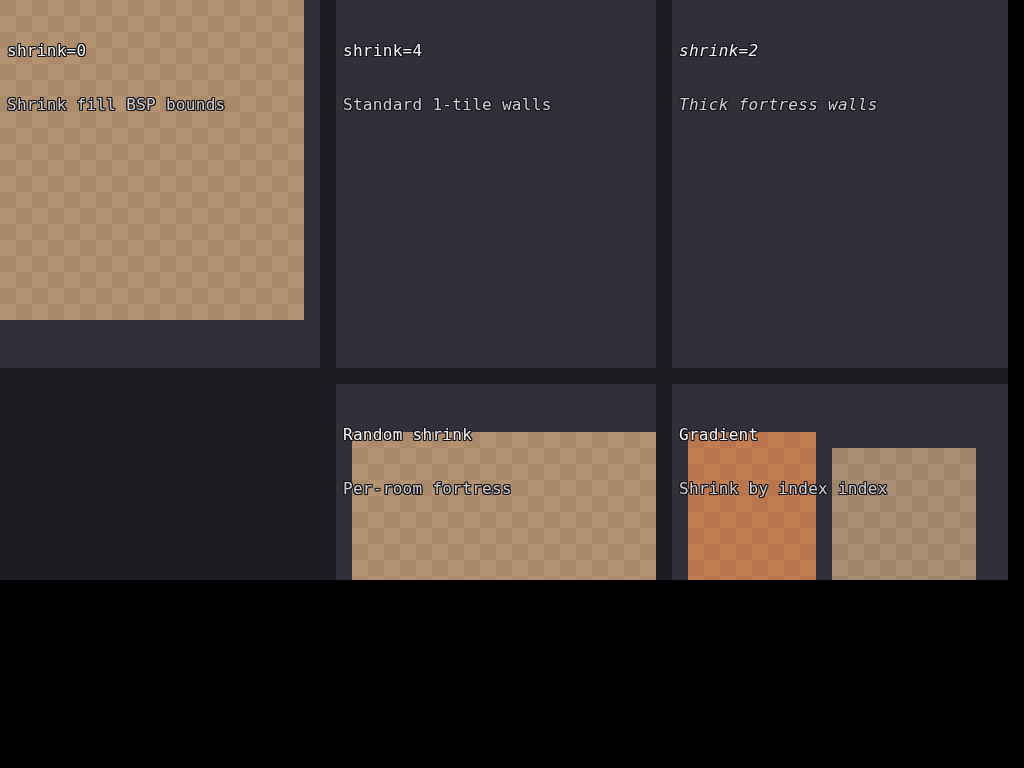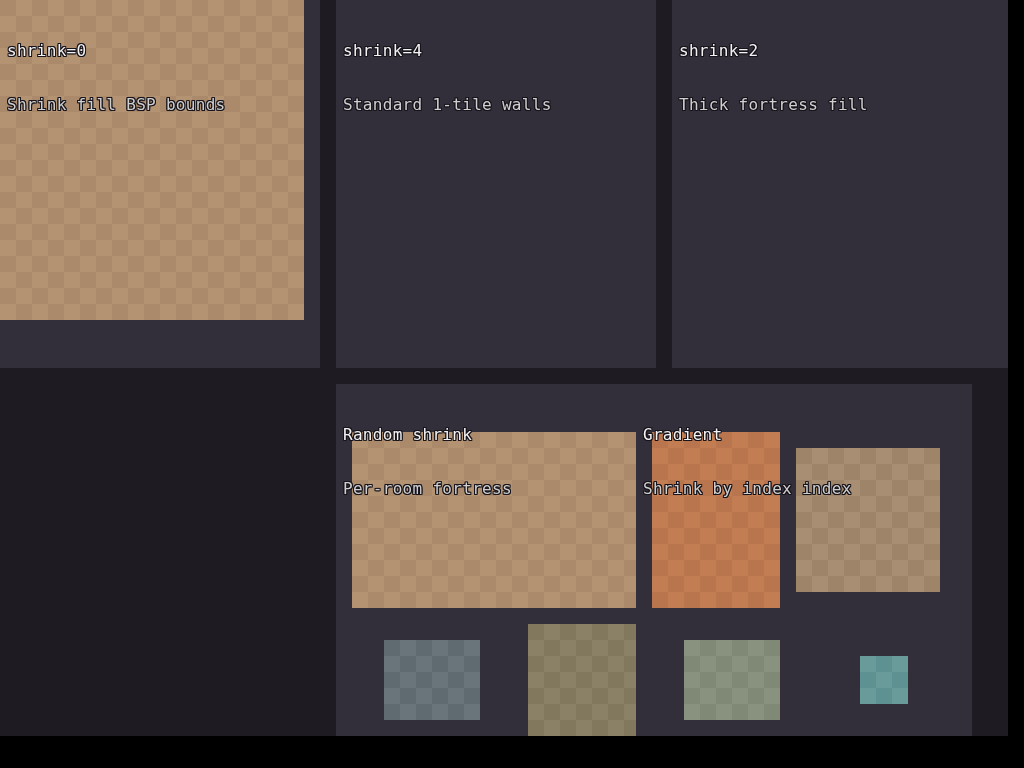--- a/index.html
+++ b/index.html
@@ -1,29 +1,29 @@
 <!DOCTYPE html>
 <html><head>
 <meta charset="utf-8">
 <style>
   html,body{margin:0;padding:0;background:#000;}
   #screen{
-    position:relative;width:1024px;height:736px;overflow:hidden;
+    position:relative;width:1024px;height:580px;overflow:hidden;
     background:#000;
     font-family:"DejaVu Sans Mono","Liberation Mono",monospace;
   }
   .grid-bg{position:absolute;left:0;top:0;width:1008px;height:768px;background:var(--gap,#1E1B22);}
   .row-gap-band{position:absolute;left:0;top:368px;width:1024px;height:16px;background:var(--gap,#1E1B22);}
   .panel{position:absolute;background:var(--panel,#322E3A);}
   #p0{left:0;top:0;width:320px;height:368px;}
   #p1{left:336px;top:0;width:320px;height:368px;}
-  #p2{left:672px;top:0;width:336px;height:368px;}
+  #p2{left:672px;top:0;width:336px;height:368px;font-style:italic;}
   #p3{left:0;top:384px;width:320px;height:384px;}
   #p4{left:336px;top:384px;width:320px;height:384px;}
-  #p5{left:636px;top:384px;width:336px;height:384px;}
+  #p5{left:672px;top:384px;width:336px;height:384px;}
   .room{position:absolute;}
   .label-block{
     position:absolute;left:7px;top:6px;z-index:3;
     font-size:16px;line-height:18px;letter-spacing:0.3px;white-space:pre;
   }
   .title{
     color:var(--title,#F3F3F3);
     text-shadow:-1px 0 var(--outline,#17141B),1px 0 var(--outline,#17141B),
                 0 -1px var(--outline,#17141B),0 1px var(--outline,#17141B),
                 -1px -1px var(--outline,#17141B),1px 1px var(--outline,#17141B),
@@ -57,21 +57,21 @@
   <div class="panel" id="p1">
     <div class="label-block">
       <div class="title">shrink=4</div>
       <div class="subtitle">Standard 1-tile walls</div>
     </div>
   </div>
 
   <div class="panel" id="p2">
     <div class="label-block">
       <div class="title">shrink=2</div>
-      <div class="subtitle">Thick fortress fill</div>
+      <div class="subtitle">Thick fortress walls</div>
     </div>
   </div>
 
 
   <div class="panel" id="p4">
     <div class="label-block">
       <div class="title">Random shrink</div>
       <div class="subtitle">Per-room fortress</div>
     </div>
   <div class="room" style="left: 16px; top: 48px; width: 304px; height: 176px; background: conic-gradient(rgb(170, 138, 107) 0deg, rgb(170, 138, 107) 25%, rgb(179, 147, 114) 0deg, rgb(179, 147, 114) 50%, rgb(170, 138, 107) 0deg, rgb(170, 138, 107) 75%, rgb(179, 147, 114) 0deg) 0% 0% / 32px 32px;"></div>

